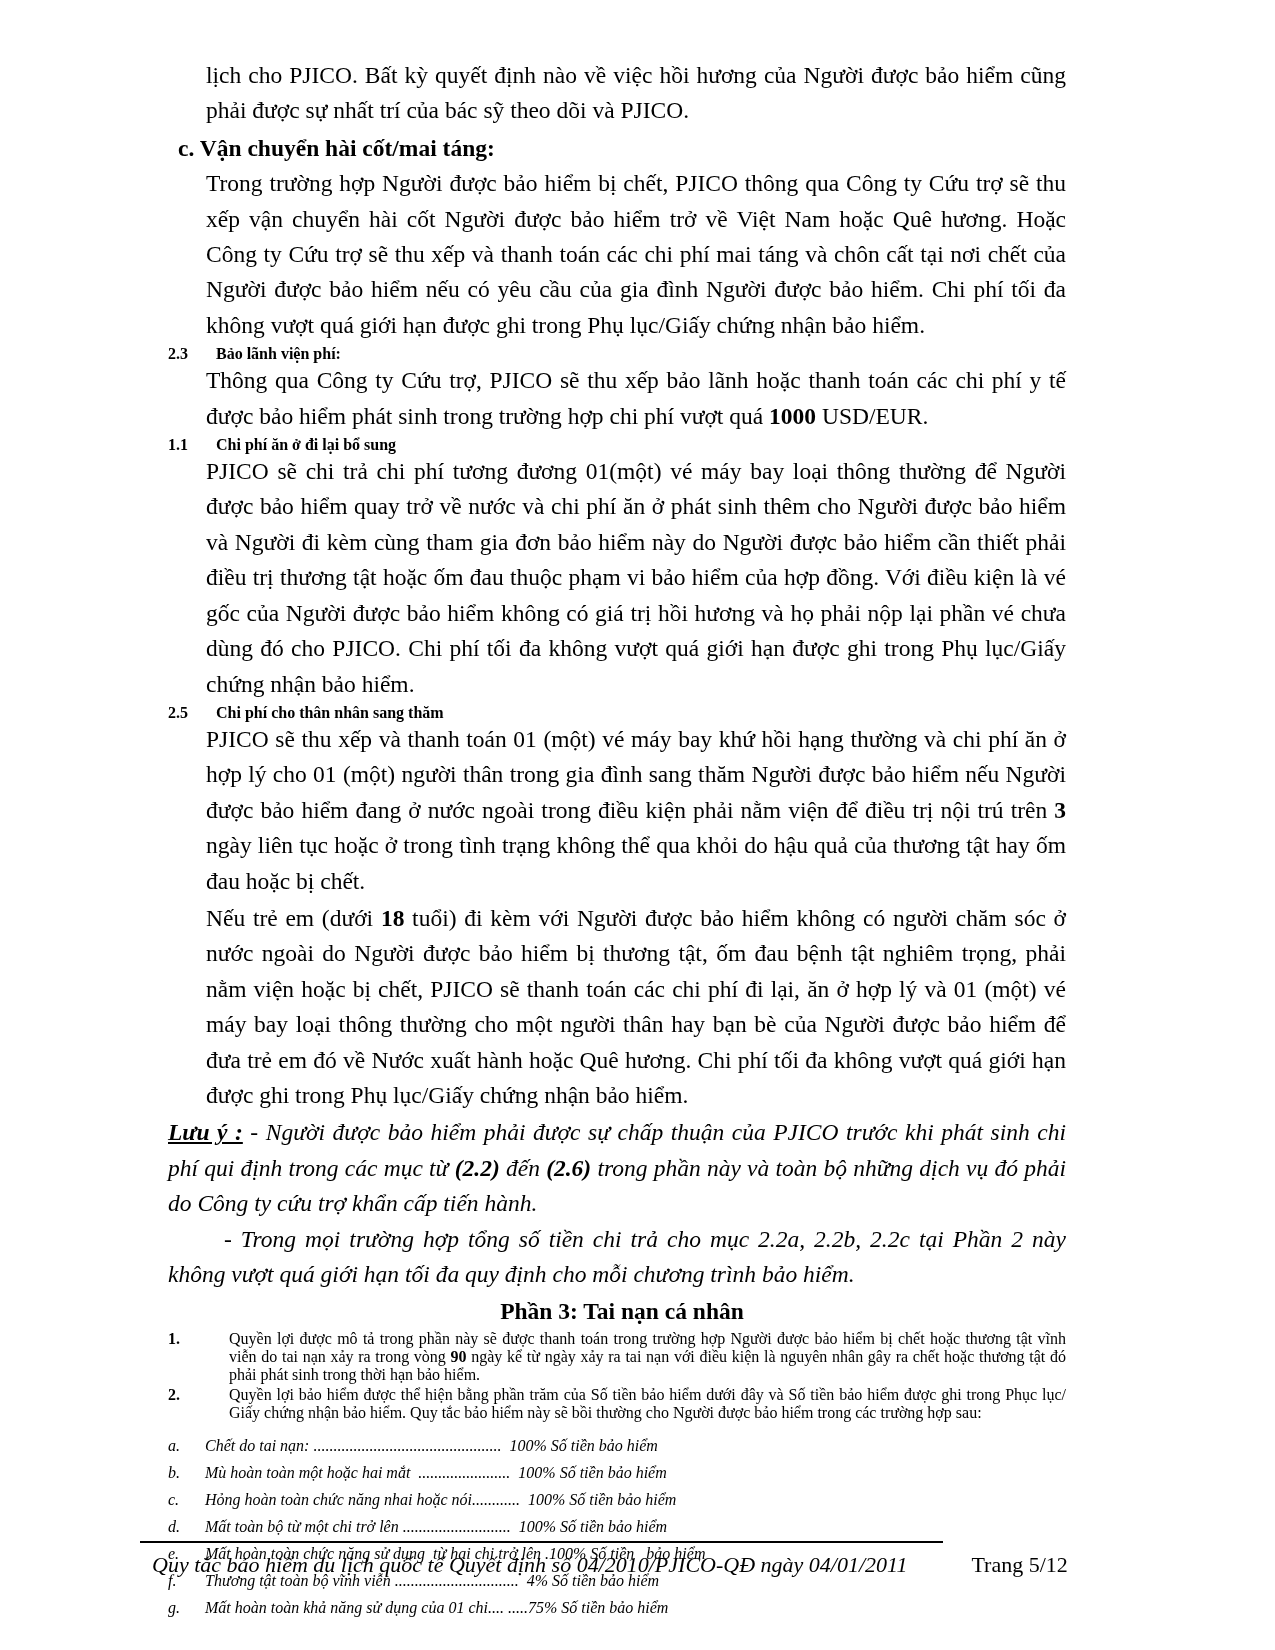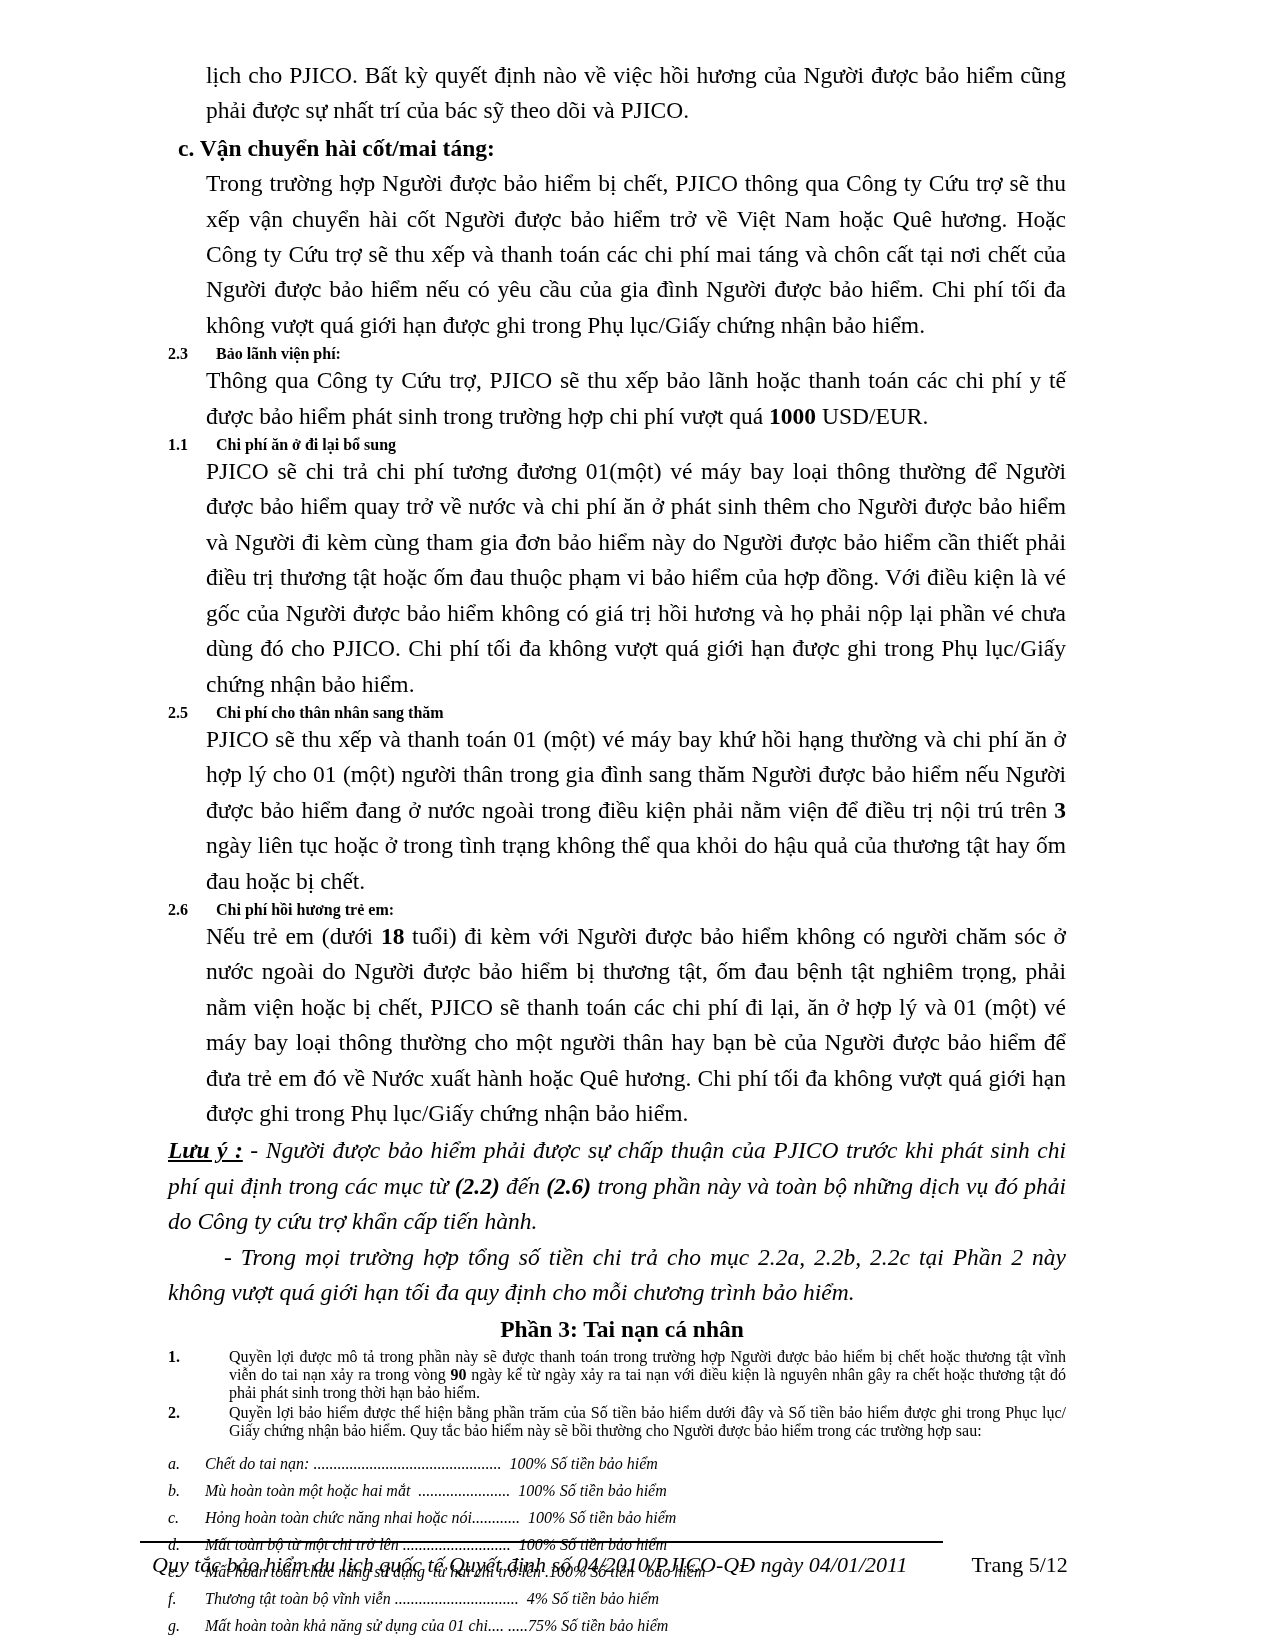--- a/index.html
+++ b/index.html
@@ -172,24 +172,20 @@
     <div class="gap-sm"></div>
 
     <div class="sub-head">
       <span class="num">2.5</span>
       <span class="htext">Chi phí cho thân nhân sang thăm</span>
     </div>
     <p class="body-indent"><span>PJICO sẽ thu xếp và thanh toán 01 (một) vé máy bay khứ hồi hạng thường và chi phí ăn ở hợp lý cho 01 (một) người thân trong gia đình sang thăm Người được bảo hiểm nếu Người được bảo hiểm đang ở nước ngoài trong điều kiện phải nằm viện để điều trị nội trú trên </span><b class="bold">3</b><span> ngày liên tục hoặc ở trong tình trạng không thể qua khỏi do hậu quả của thương tật hay ốm đau hoặc bị chết.</span></p>
 
     <div class="gap-sm"></div>
 
-    <div class="sub-head">
-      <span class="num">2.6</span>
-      <span class="htext">Chi phí hồi hương trẻ em:</span>
-    </div>
     <p class="body-indent"><span>Nếu trẻ em (dưới </span><b class="bold">18</b><span> tuổi) đi kèm với Người được bảo hiểm không có người chăm sóc ở nước ngoài do Người được bảo hiểm bị thương tật, ốm đau bệnh tật nghiêm trọng, phải nằm viện hoặc bị chết, PJICO sẽ thanh toán các chi phí đi lại, ăn ở hợp lý và 01 (một) vé máy bay loại thông thường cho một người thân hay bạn bè của Người được bảo hiểm để đưa trẻ em đó về Nước xuất hành hoặc Quê hương. Chi phí tối đa không vượt quá giới hạn được ghi trong Phụ lục/Giấy chứng nhận bảo hiểm.</span></p>
 
     <div class="gap-sm"></div>
 
     <p class="note"><span class="lbl">Lưu ý :</span><span> - Người được bảo hiểm phải được sự chấp thuận của PJICO trước khi phát sinh chi phí qui định trong các mục từ </span><b>(2.2)</b><span> đến </span><b>(2.6)</b><span> trong phần này và toàn bộ những dịch vụ đó phải do Công ty cứu trợ khẩn cấp tiến hành.</span></p>
 
     <p class="note-2">- Trong mọi trường hợp tổng số tiền chi trả cho mục 2.2a, 2.2b, 2.2c  tại  Phần 2 này không vượt quá giới hạn tối đa quy định cho mỗi chương trình bảo hiểm.</p>
 
     <div class="gap-sm"></div>
 

